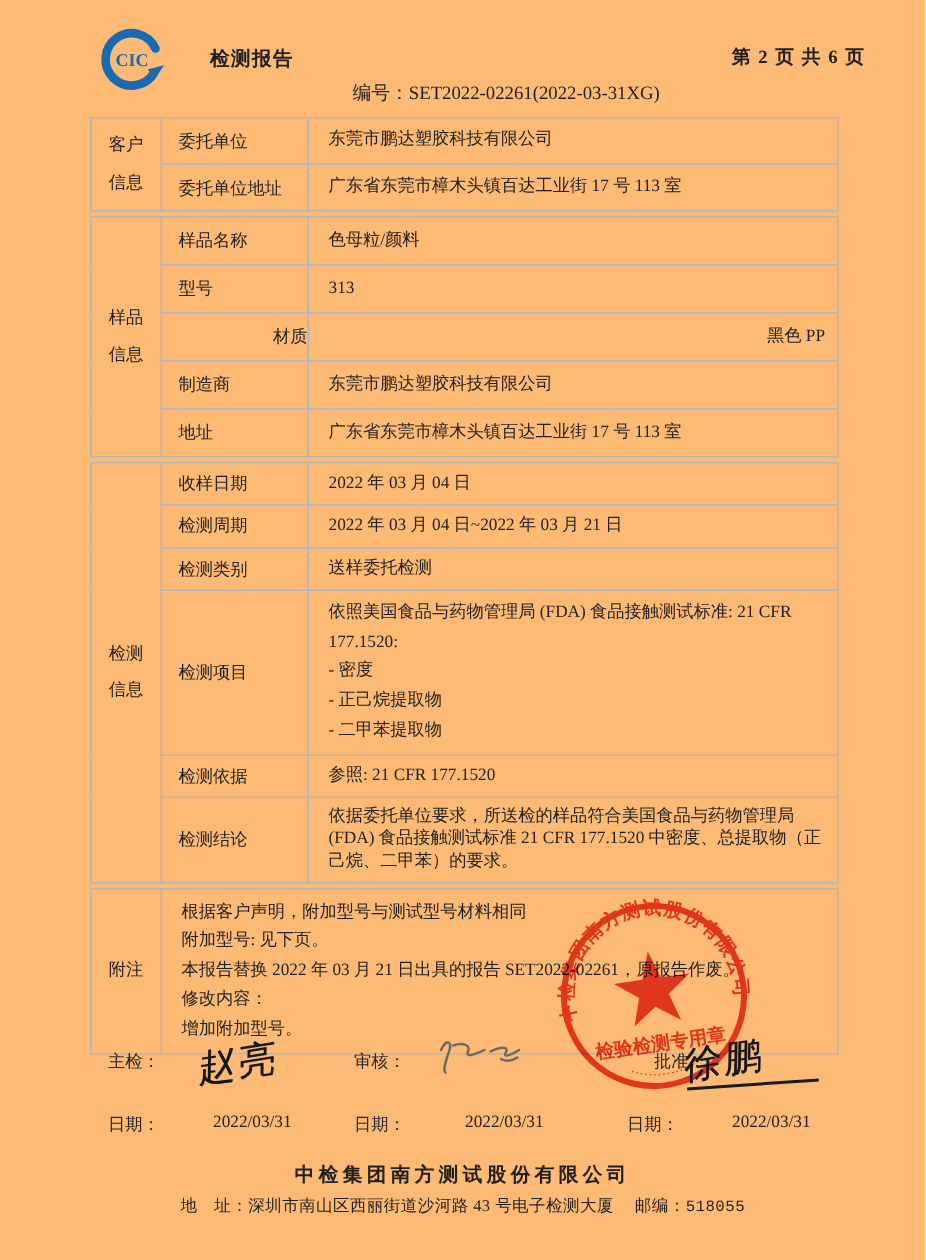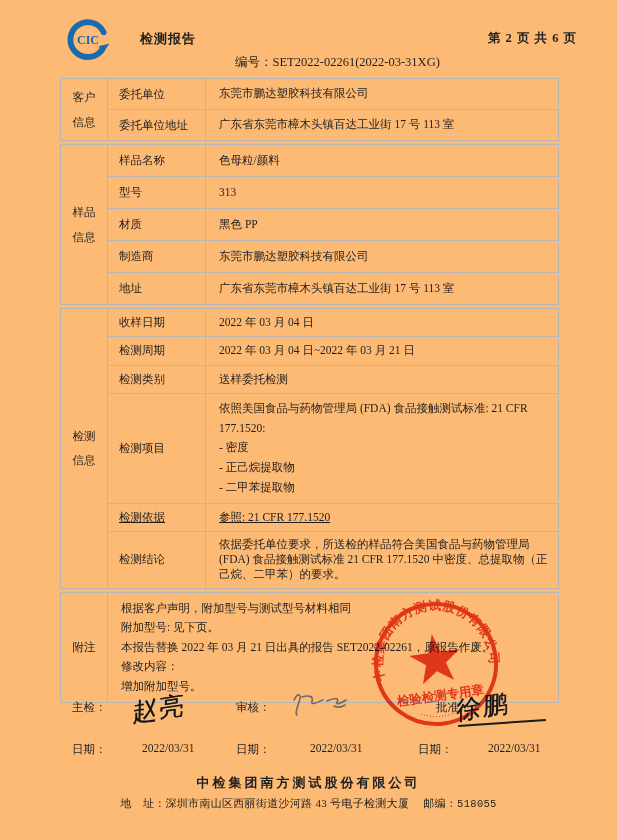--- a/index.html
+++ b/index.html
@@ -104,21 +104,21 @@
       <tbody>
           <tr style="height:32px;">
         <td class="group" rowspan="5"><span class="gtxt">样品信息</span></td>
         <td class="lbl">样品名称</td>
         <td class="val">色母粒/颜料</td>
       </tr>
       <tr style="height:32px;">
         <td class="lbl">型号</td>
         <td class="val">313</td>
       </tr>
-      <tr style="height:32px;">
+      <tr style="height:32px;text-align:right;">
         <td class="lbl">材质</td>
         <td class="val">黑色 PP</td>
       </tr>
       <tr style="height:32px;">
         <td class="lbl">制造商</td>
         <td class="val">东莞市鹏达塑胶科技有限公司</td>
       </tr>
       <tr style="height:32px;">
         <td class="lbl">地址</td>
         <td class="val">广东省东莞市樟木头镇百达工业街 17 号 113 室</td>
@@ -146,21 +146,21 @@
         <td class="lbl">检测类别</td>
         <td class="val">送样委托检测</td>
       </tr>
       <tr style="height:94px;">
         <td class="lbl">检测项目</td>
         <td class="val pre">依照美国食品与药物管理局 (FDA) 食品接触测试标准: 21 CFR 177.1520:
 - 密度
 - 正己烷提取物
 - 二甲苯提取物</td>
       </tr>
-      <tr style="height:25px;text-decoration:underline;">
+      <tr style="height:25px;">
         <td class="lbl">检测依据</td>
         <td class="val">参照: 21 CFR 177.1520</td>
       </tr>
       <tr style="height:47px;">
         <td class="lbl">检测结论</td>
         <td class="val tight">依据委托单位要求，所送检的样品符合美国食品与药物管理局 (FDA) 食品接触测试标准 21 CFR 177.1520 中密度、总提取物（正己烷、二甲苯）的要求。</td>
       </tr>
     </tbody>
       </table>
 

